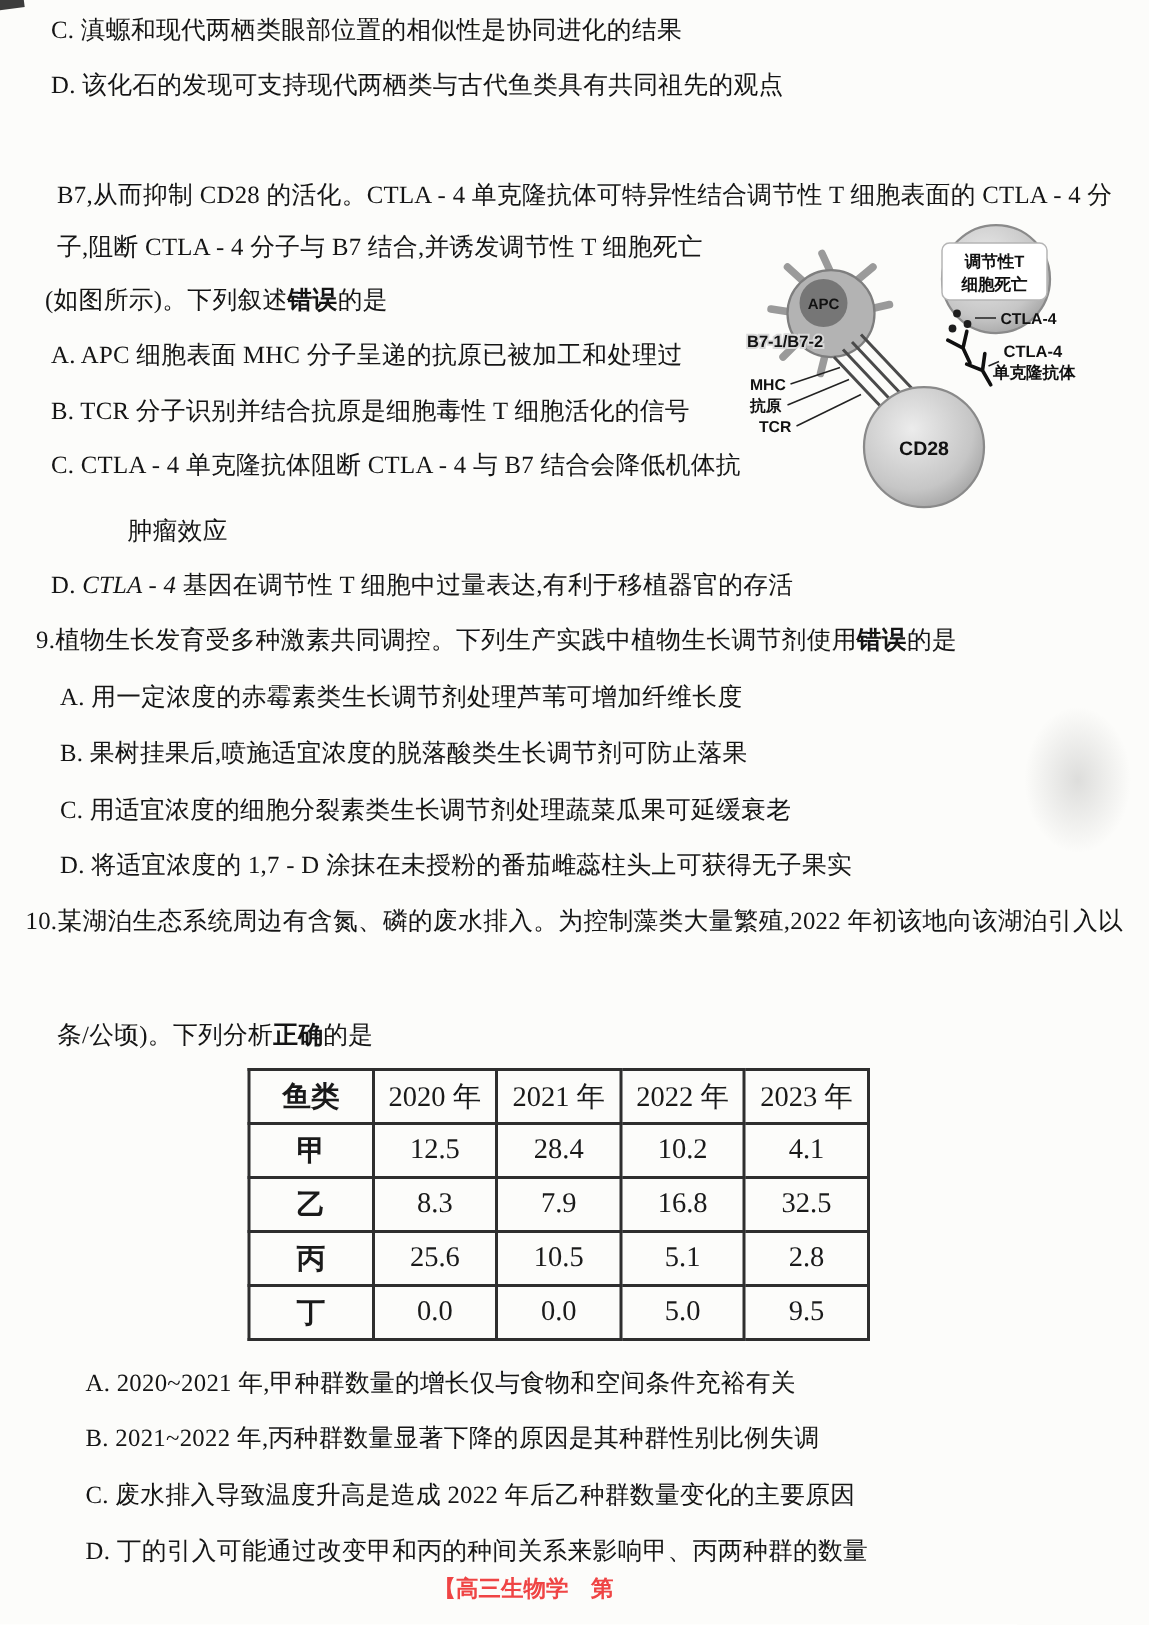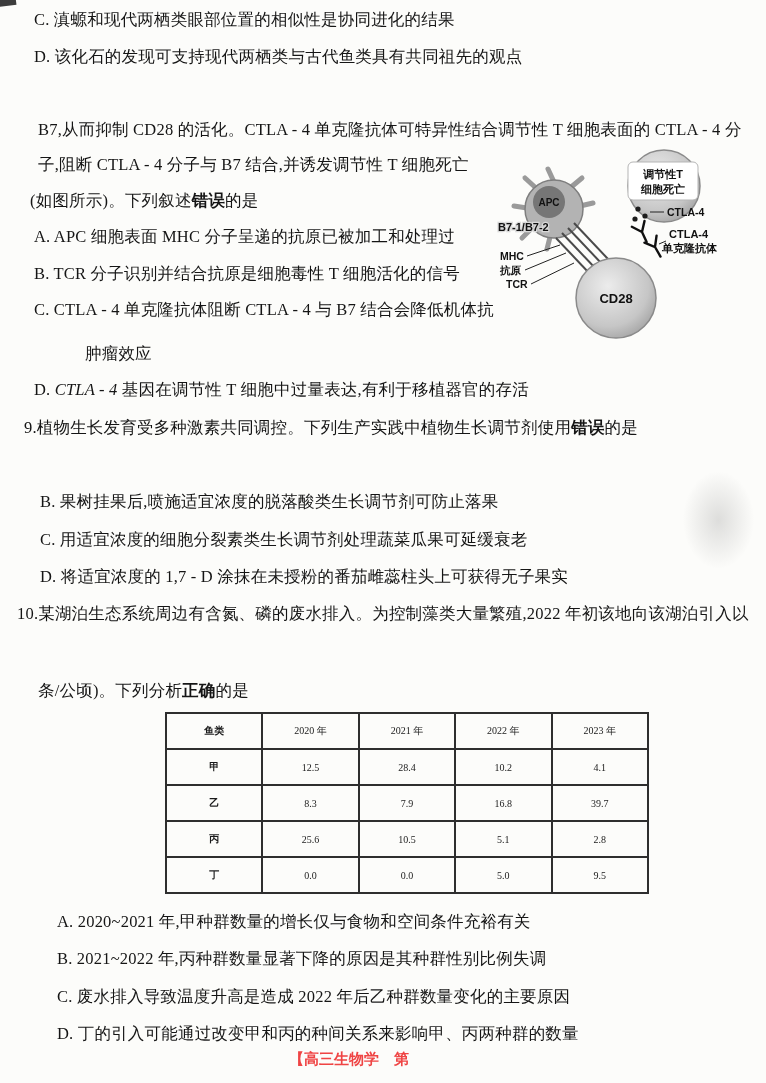--- a/index.html
+++ b/index.html
@@ -25,25 +25,25 @@
     font-weight: 700;
     margin-top: 10px;
   }
   .gene { font-style: italic; }
 
   
   .dtable {
     position: absolute;
     left: 165px;
     top: 712px;
-    width: 484px;
+    width: 415px;
     border-collapse: collapse;
     table-layout: fixed;
     text-align: center;
-    font-size: 10px;
+    font-size: 19px;
     color: #1a1a1a;
   }
   .dtable th, .dtable td {
     border: 2px solid #2e2e2e;
     height: 36px;
     padding: 0;
     font-weight: 400;
   }
   .dtable .bold { font-weight: 700; }
 
@@ -178,20 +178,21 @@
     <g stroke="#222" stroke-width="1">
       <line x1="172" y1="66" x2="158" y2="66"></line>
       <line x1="174" y1="95" x2="167" y2="98"></line>
     </g>
     <text x="175" y="70" class="dlabel">CTLA-4</text>
     <text x="177" y="92" class="dlabel-bold">CTLA-4</text>
     <text x="170" y="106" class="dlabel-bold">单克隆抗体</text>
   </svg>
 
   <div class="line" style="left:24px; top:416px"><span>9.植物生长发育受多种激素共同调控。下列生产实践中植物生长调节剂使用</span><b class="emph">错误</b><span>的是</span></div>
+  <div class="line" style="left:40px; top:454px">A. 用一定浓度的赤霉素类生长调节剂处理芦苇可增加纤维长度</div>
   <div class="line" style="left:40px; top:491px">B. 果树挂果后,喷施适宜浓度的脱落酸类生长调节剂可防止落果</div>
   <div class="line" style="left:40px; top:529px">C. 用适宜浓度的细胞分裂素类生长调节剂处理蔬菜瓜果可延缓衰老</div>
   <div class="line" style="left:40px; top:566px">D. 将适宜浓度的 1,7 - D 涂抹在未授粉的番茄雌蕊柱头上可获得无子果实</div>
 
   <div class="line" style="left:17px; top:603px">10.某湖泊生态系统周边有含氮、磷的废水排入。为控制藻类大量繁殖,2022 年初该地向该湖泊引入以</div>
   <div class="line" style="left:38px; top:679px"><span>条/公顷)。下列分析</span><b class="emph">正确</b><span>的是</span></div>
 
   <table class="dtable">
     <tbody>
         <tr>
@@ -206,21 +207,21 @@
       <td>12.5</td>
       <td>28.4</td>
       <td>10.2</td>
       <td>4.1</td>
     </tr>
     <tr>
       <td class="bold">乙</td>
       <td>8.3</td>
       <td>7.9</td>
       <td>16.8</td>
-      <td>39.7</td>
+      <td>32.5</td>
     </tr>
     <tr>
       <td class="bold">丙</td>
       <td>25.6</td>
       <td>10.5</td>
       <td>5.1</td>
       <td>2.8</td>
     </tr>
     <tr>
       <td class="bold">丁</td>

